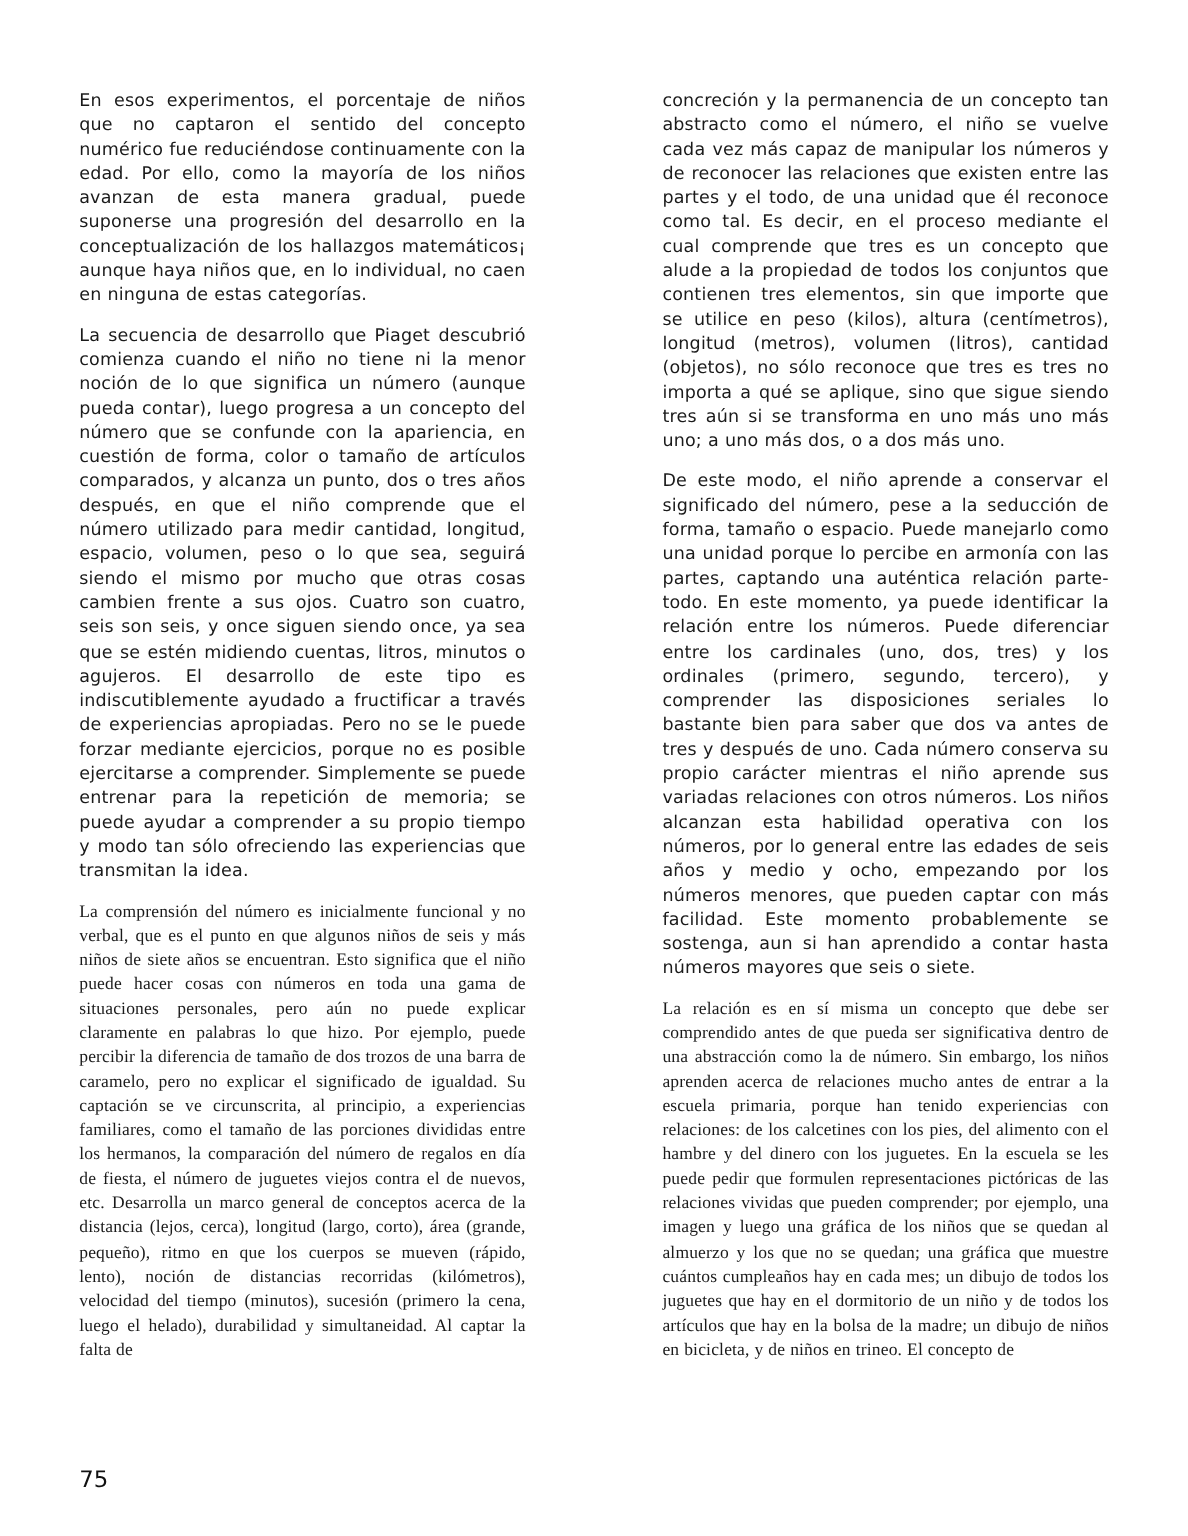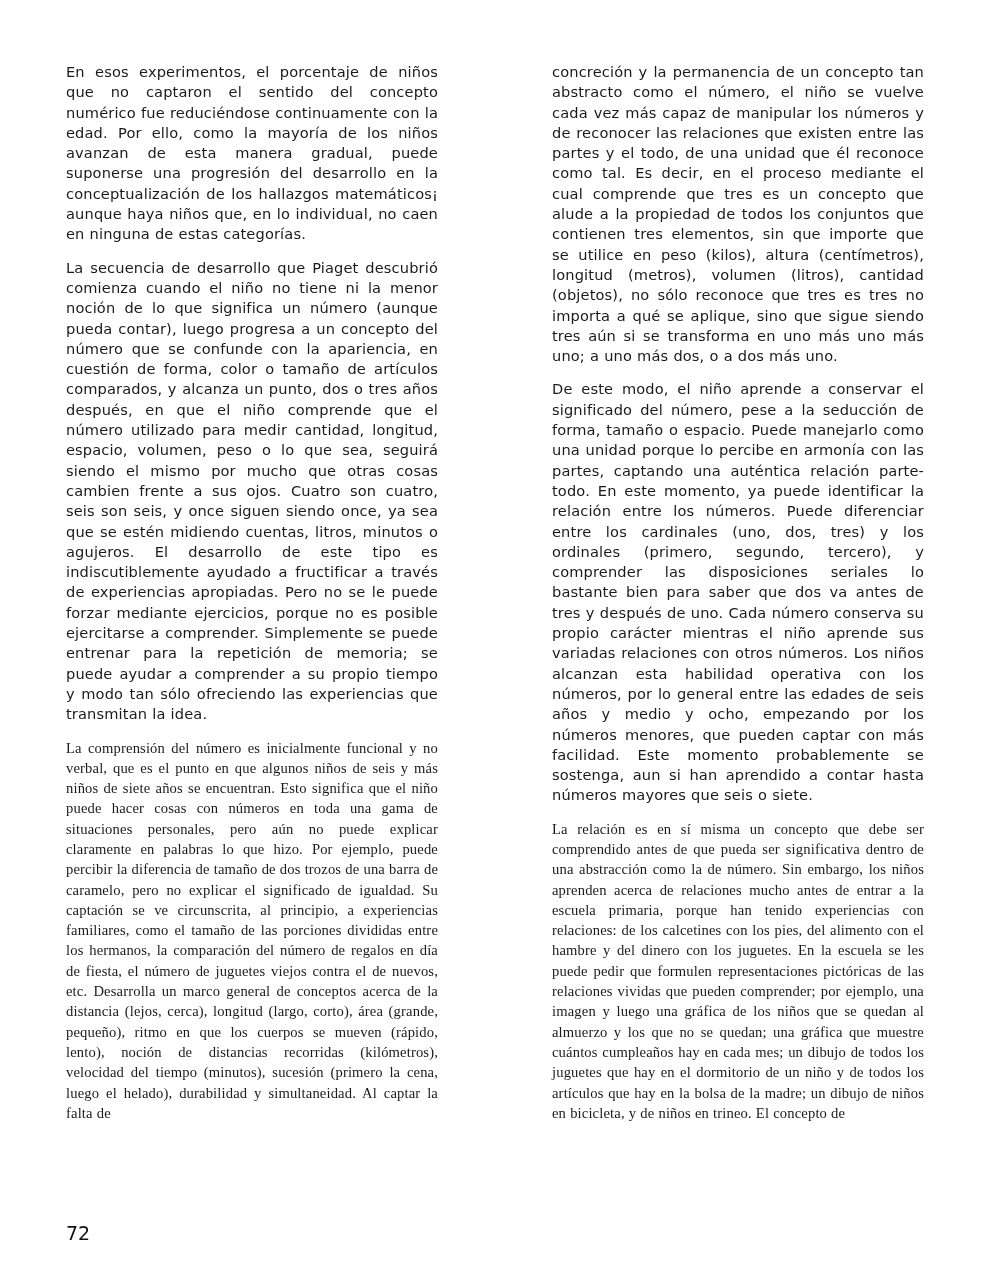--- a/index.html
+++ b/index.html
@@ -30,21 +30,21 @@
     height: 1110px;
     display: flex;
     flex-direction: row;
     justify-content: space-between;
   }
   .column {
     width: 372px;
     box-sizing: border-box;
   }
   .para {
-    margin: 0 0 13px 0;
+    margin: 12px 0 13px 0;
     font-size: 14.6px;
     line-height: 20.3px;
     text-align: justify;
     text-justify: inter-word;
     letter-spacing: 0.01em;
     word-spacing: 0.02em;
     -webkit-hyphens: none;
     hyphens: none;
     color: #1a1a1a;
   }
@@ -76,15 +76,15 @@
     </div>
 
     <div class="column">
       <p class="para">concreción y la permanencia de un concepto tan abstracto como el número, el niño se vuelve cada vez más capaz de manipular los números y de reconocer las relaciones que existen entre las partes y el todo, de una unidad que él reconoce como tal. Es decir, en el proceso mediante el cual comprende que tres es un concepto que alude a la propiedad de todos los conjuntos que contienen tres elementos, sin que importe que se utilice en peso (kilos), altura (centímetros), longitud (metros), volumen (litros), cantidad (objetos), no sólo reconoce que tres es tres no importa a qué se aplique, sino que sigue siendo tres aún si se transforma en uno más uno más uno; a uno más dos, o a dos más uno.</p>
       <p class="para">De este modo, el niño aprende a conservar el significado del número, pese a la seducción de forma, tamaño o espacio. Puede manejarlo como una unidad porque lo percibe en armonía con las partes, captando una auténtica relación parte-todo. En este momento, ya puede identificar la relación entre los números. Puede diferenciar entre los cardinales (uno, dos, tres) y los ordinales (primero, segundo, tercero), y comprender las disposiciones seriales lo bastante bien para saber que dos va antes de tres y después de uno. Cada número conserva su propio carácter mientras el niño aprende sus variadas relaciones con otros números. Los niños alcanzan esta habilidad operativa con los números, por lo general entre las edades de seis años y medio y ocho, empezando por los números menores, que pueden captar con más facilidad. Este momento probablemente se sostenga, aun si han aprendido a contar hasta números mayores que seis o siete.</p>
       <p class="para">La relación es en sí misma un concepto que debe ser comprendido antes de que pueda ser significativa dentro de una abstracción como la de número. Sin embargo, los niños aprenden acerca de relaciones mucho antes de entrar a la escuela primaria, porque han tenido experiencias con relaciones: de los calcetines con los pies, del alimento con el hambre y del dinero con los juguetes. En la escuela se les puede pedir que formulen representaciones pictóricas de las relaciones vividas que pueden comprender; por ejemplo, una imagen y luego una gráfica de los niños que se quedan al almuerzo y los que no se quedan; una gráfica que muestre cuántos cumpleaños hay en cada mes; un dibujo de todos los juguetes que hay en el dormitorio de un niño y de todos los artículos que hay en la bolsa de la madre; un dibujo de niños en bicicleta, y de niños en trineo. El concepto de</p>
     </div>
 
   </div>
 
-  <div class="page-number">72</div>
+  <div class="page-number">75</div>
 
 </div>
 
 </body></html>

